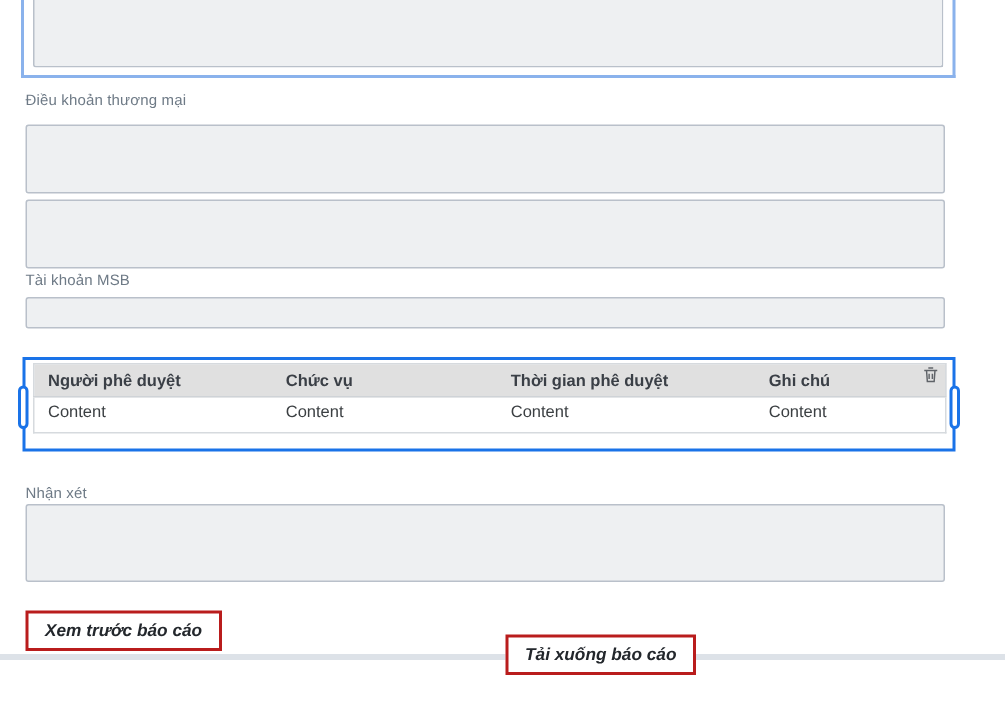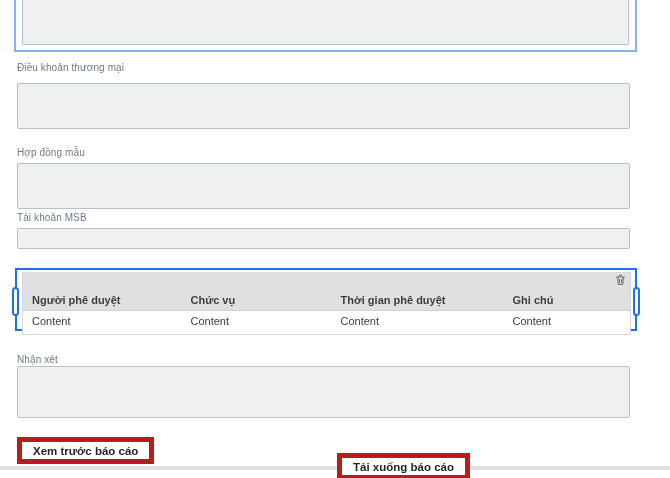--- a/index.html
+++ b/index.html
@@ -98,21 +98,21 @@
     table-layout:fixed;
     font-size:11px;
     border:1px solid #d6dade;
   }
   table.committee th {
     background:#e0e0e0;
     color:#3a3f46;
     font-weight:bold;
     text-align:left;
     height:21px;
-    padding:16px 0 0 9px;
+    padding:0 0 0 9px;
     border-bottom:1px solid #cfd3d7;
   }
   table.committee td {
     background:#ffffff;
     color:#3c4043;
     height:19px;
     padding:0 0 4px 9px;
   }
   col.c1 { width:159px; }
   col.c2 { width:150px; }
@@ -121,27 +121,28 @@
 
   .btn-row {
     position:relative;
     margin:19px 0 0 17px;
     height:27px;
   }
   .btn {
     height:27px;
     box-sizing:border-box;
     background:#ffffff;
-    border:5px solid #b91c1c;
+    border:2px solid #b91c1c;
     font-family:"Liberation Sans", sans-serif;
     font-size:11.5px;
     font-weight:bold;
     color:#23272c;
     padding:0 11px;
     cursor:pointer;
+    font-style:italic;
   }
   .btn.download { position:absolute; left:320px; top:16px; }
 
   .bottom-divider {
     margin-top:2px;
     width:670px; height:4px;
     background:#dde2e8;
   }
 </style>
 </head>
@@ -149,21 +150,20 @@
 
 <div>
 
   <div class="top-selbox">
     <div class="inner"></div>
   </div>
 
   <span class="flabel lbl-1">Điều khoản thương mại</span>
   <div class="fieldbox ta-1"></div>
 
-  <span class="flabel lbl-2">Hợp đồng mẫu</span>
   <div class="fieldbox ta-2"></div>
 
   <span class="flabel lbl-3">Tài khoản MSB</span>
   <div class="fieldbox in-1"></div>
 
   <div class="selbox">
 
     <button class="trash-btn" title="">
       <span style="display:flex;">
         <svg width="13" height="14" viewBox="0 0 24 24">

